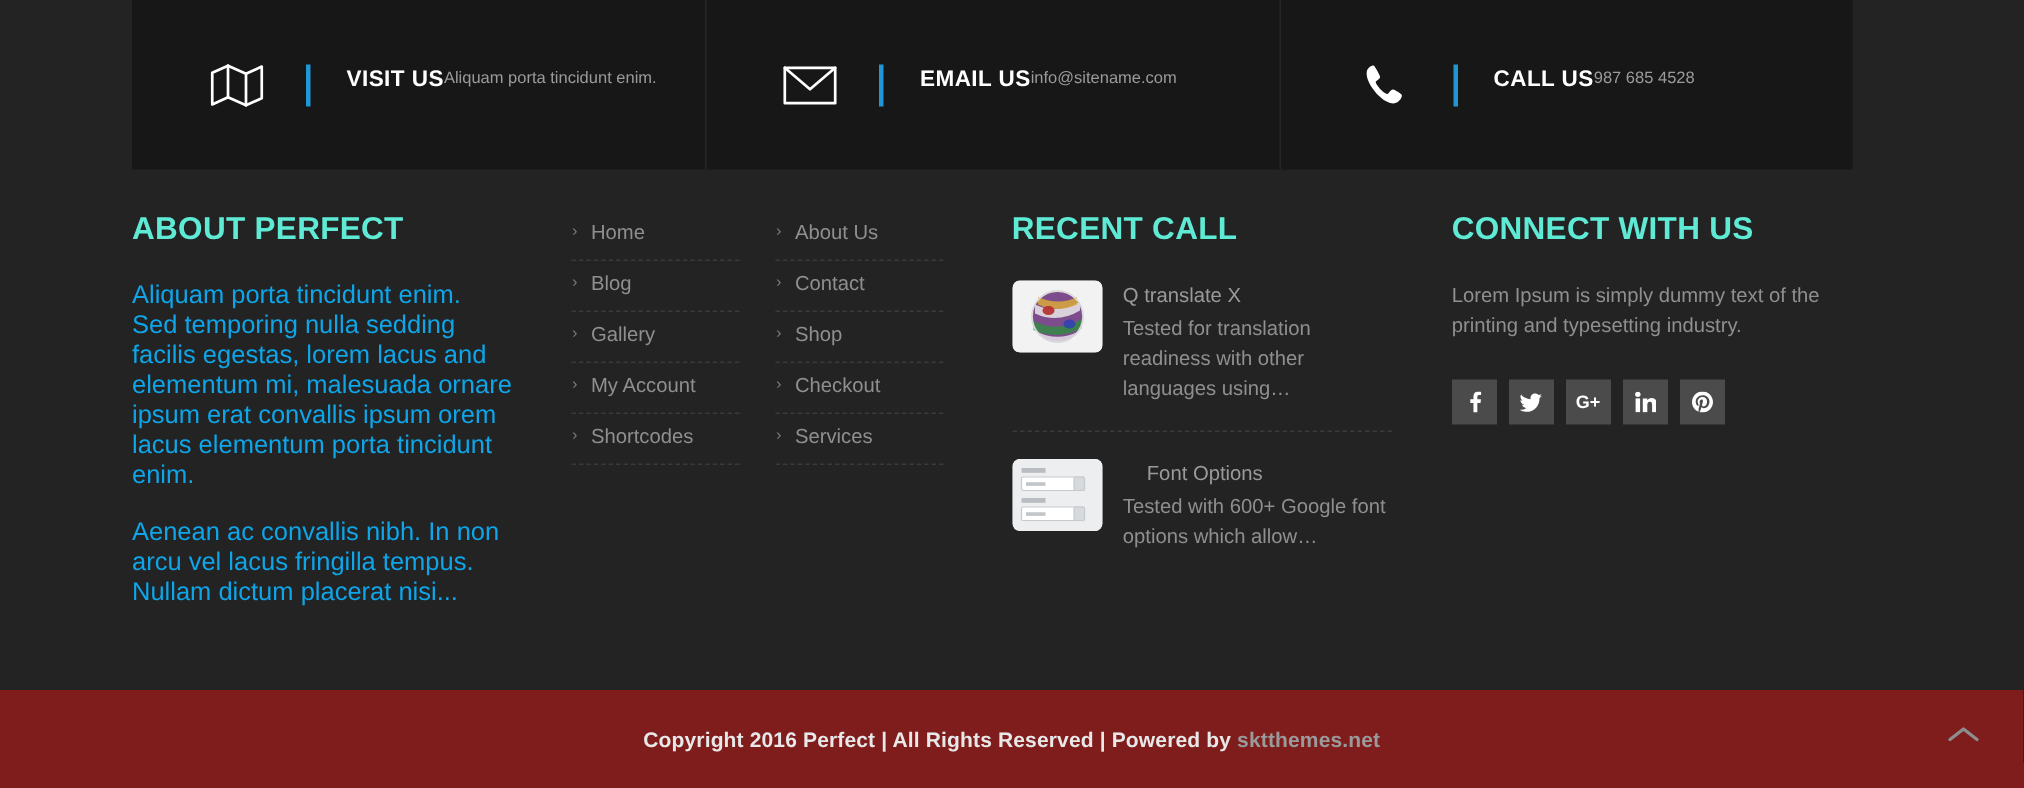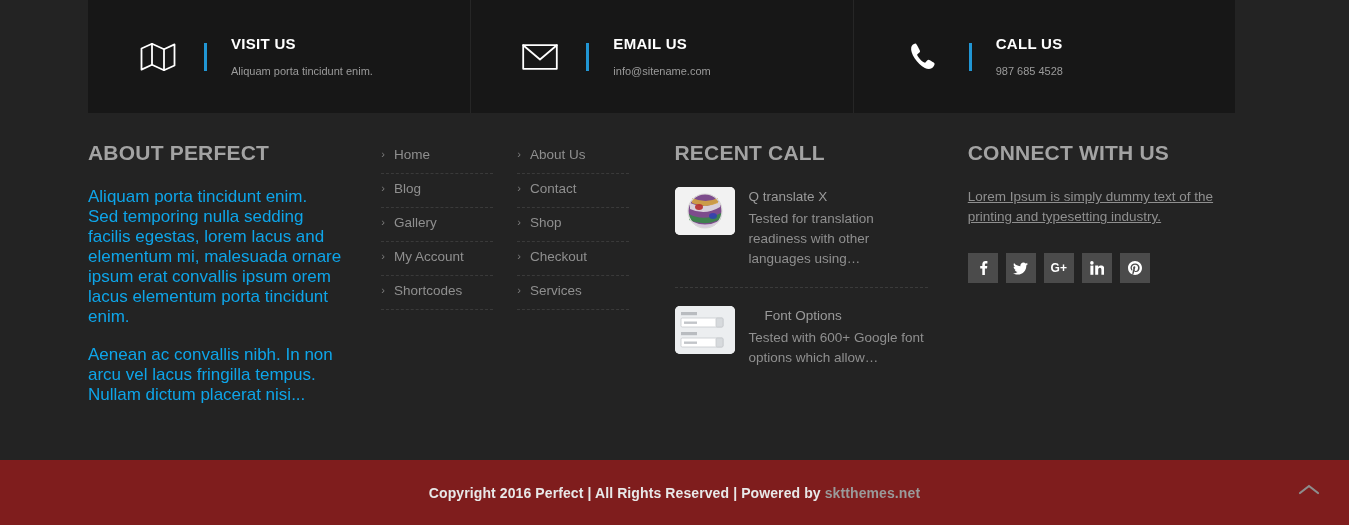--- a/index.html
+++ b/index.html
@@ -56,21 +56,21 @@
   }
   .contact-icon svg { display: block; }
   .accent-bar {
     width: 3px;
     height: 28px;
     background: #2196d4;
     margin-left: 24px;
     margin-right: 24px;
     flex: 0 0 auto;
   }
-  .contact-text { display: flex; flex-direction: column; justify-content: space-between; }
+  .contact-text { display: flex; flex-direction: row; justify-content: space-between; }
   .contact-title {
     color: #ffffff;
     font-size: 15px;
     font-weight: bold;
     letter-spacing: 0.3px;
     line-height: 20px;
     margin-bottom: 8px;
   }
   .contact-sub {
     color: #9b9b9b;
@@ -88,21 +88,21 @@
     padding-left: 88px;
     padding-right: 88px;
   }
   .widget { padding-right: 40px; }
   .w-about { width: 300px; }
   .w-nav   { width: 300px; }
   .w-posts { width: 300px; }
   .w-connect { width: 300px; }
 
   .widget-title {
-    color: #a3a3a3;
+    color: #5eead4;
     font-size: 21px;
     font-weight: bold;
     letter-spacing: 0.2px;
     line-height: 26px;
     margin-bottom: 21px;
   }
 
   .about-p {
     color: #0ea5e9;
     font-size: 17px;
@@ -161,21 +161,20 @@
     font-size: 13.5px;
     line-height: 20px;
   }
 
   
   .connect-p {
     color: #8f8f8f;
     font-size: 13.5px;
     line-height: 20px;
     margin-bottom: 26px;
-    text-decoration: underline;
   }
   .socials { display: flex; }
   .social {
     width: 30px;
     height: 30px;
     background: #4b4b4b;
     margin-right: 8px;
     display: flex;
     align-items: center;
     justify-content: center;

